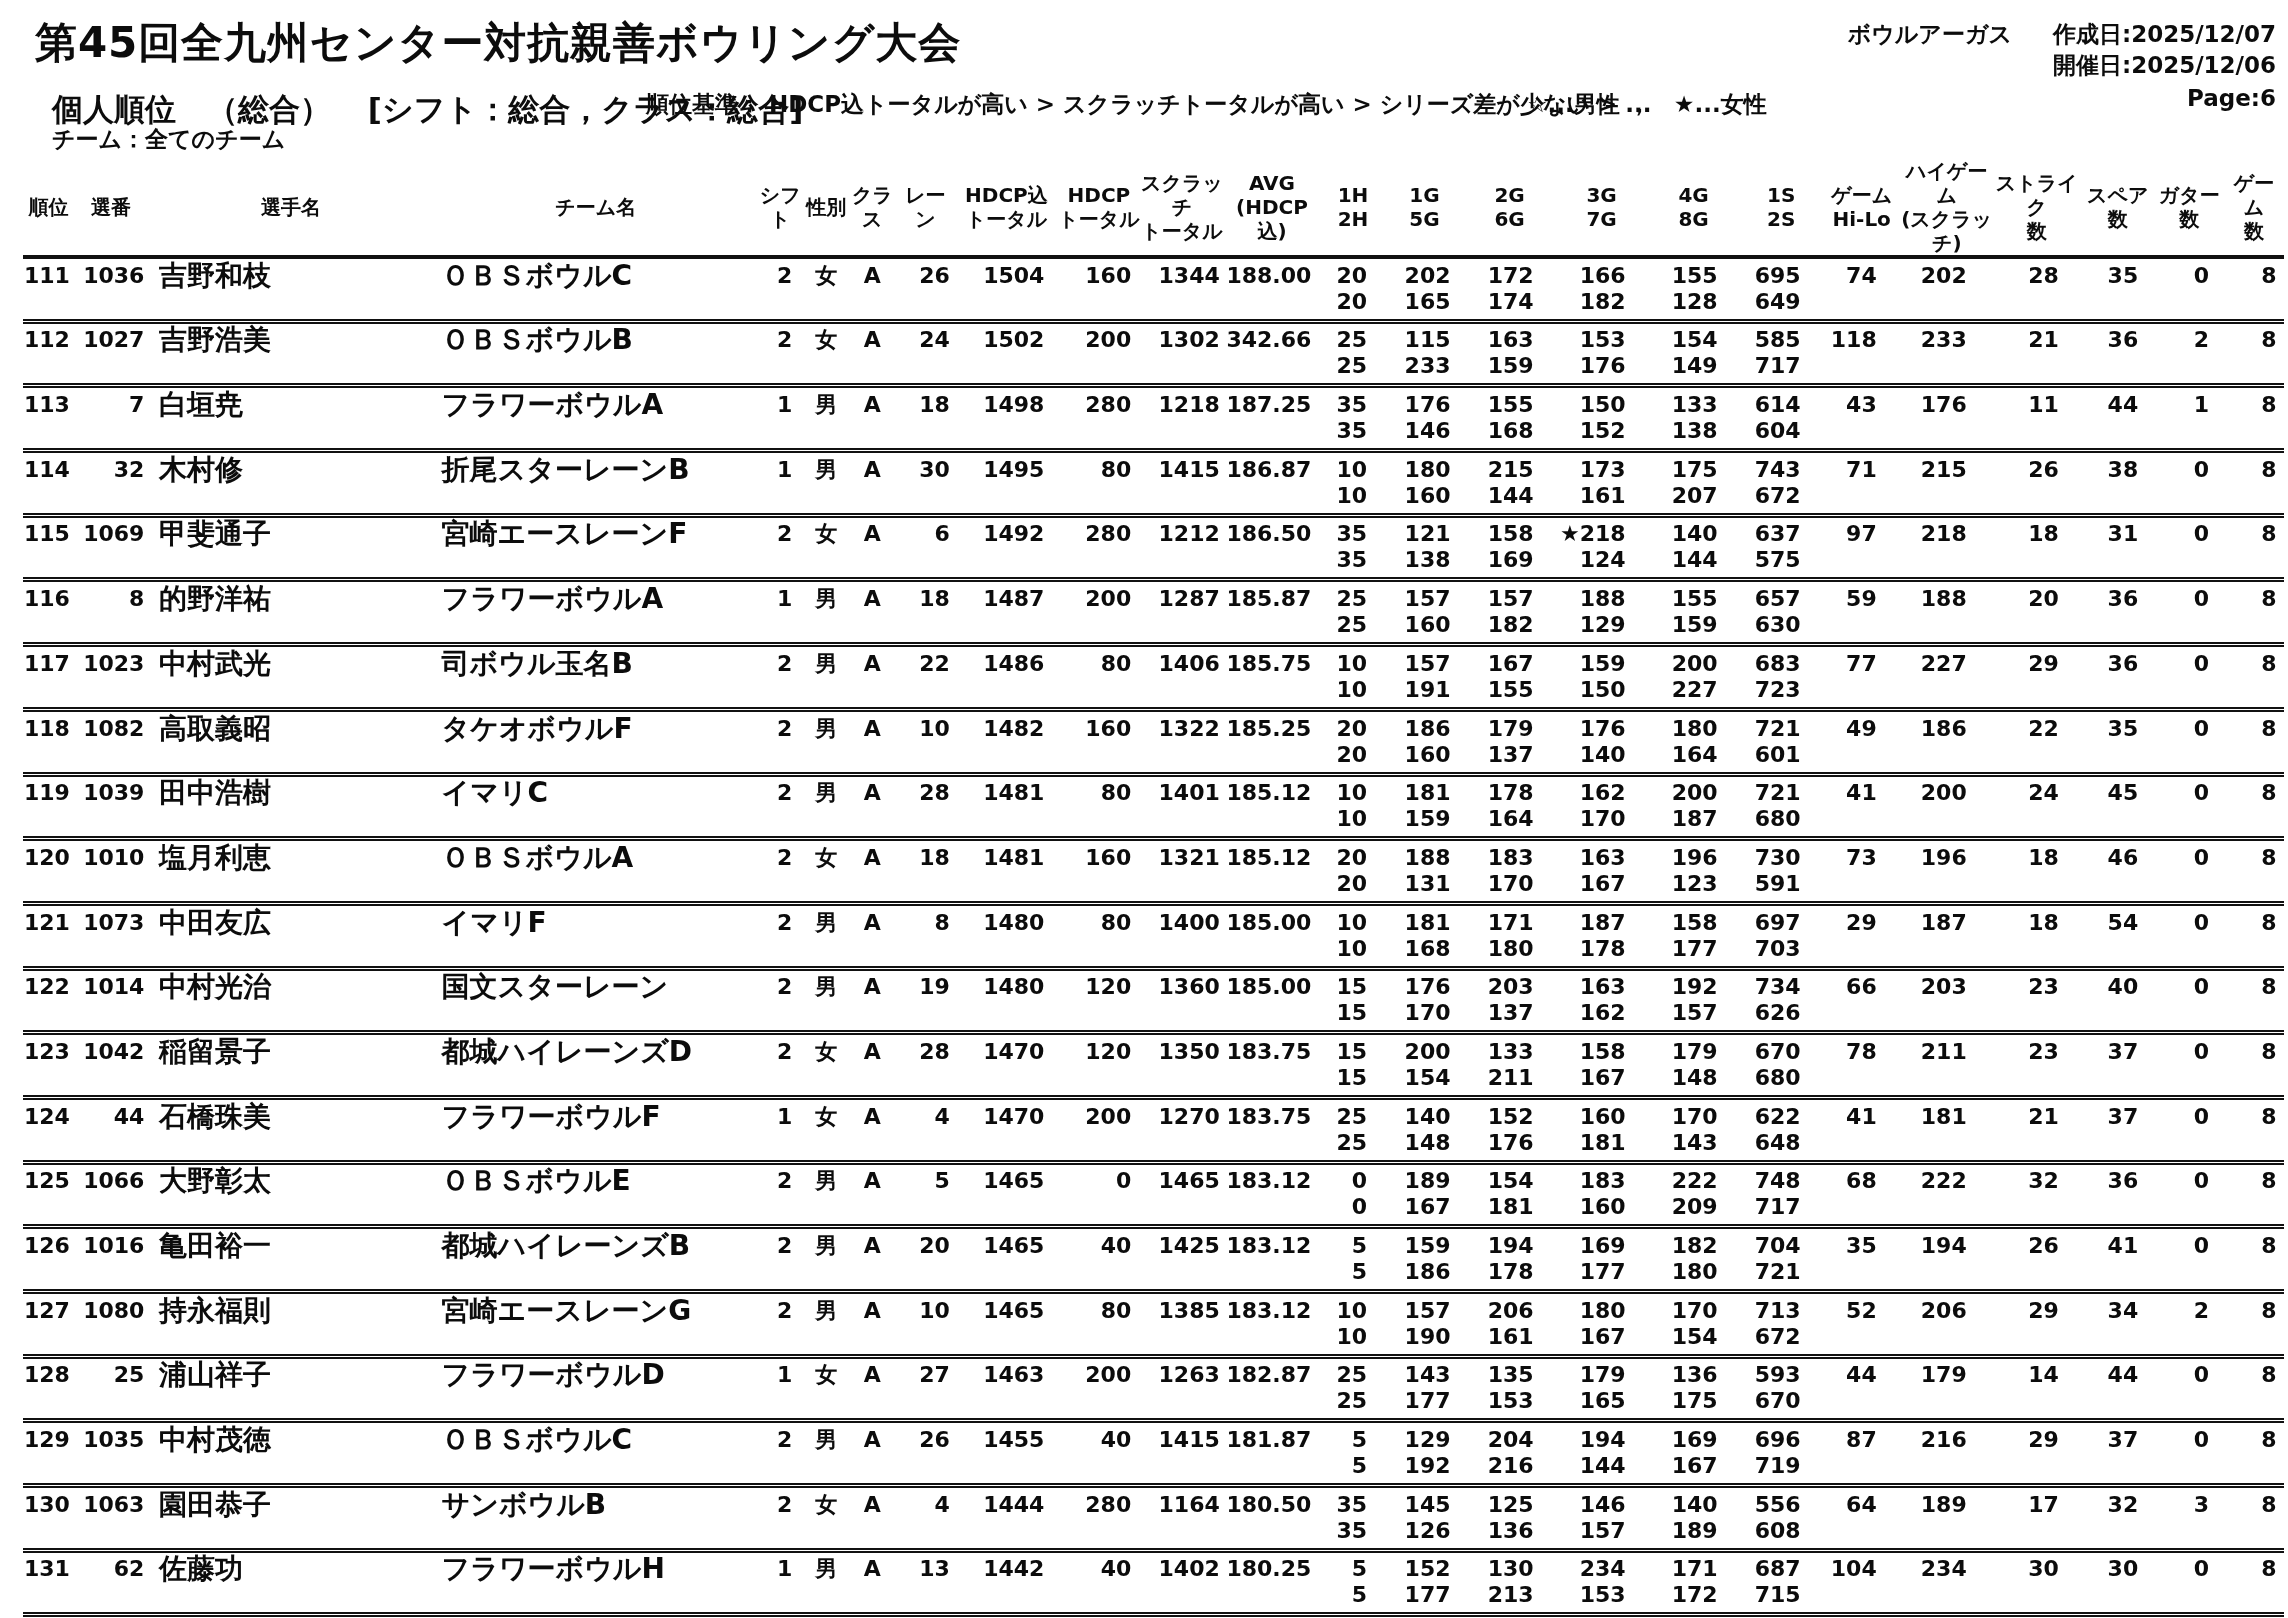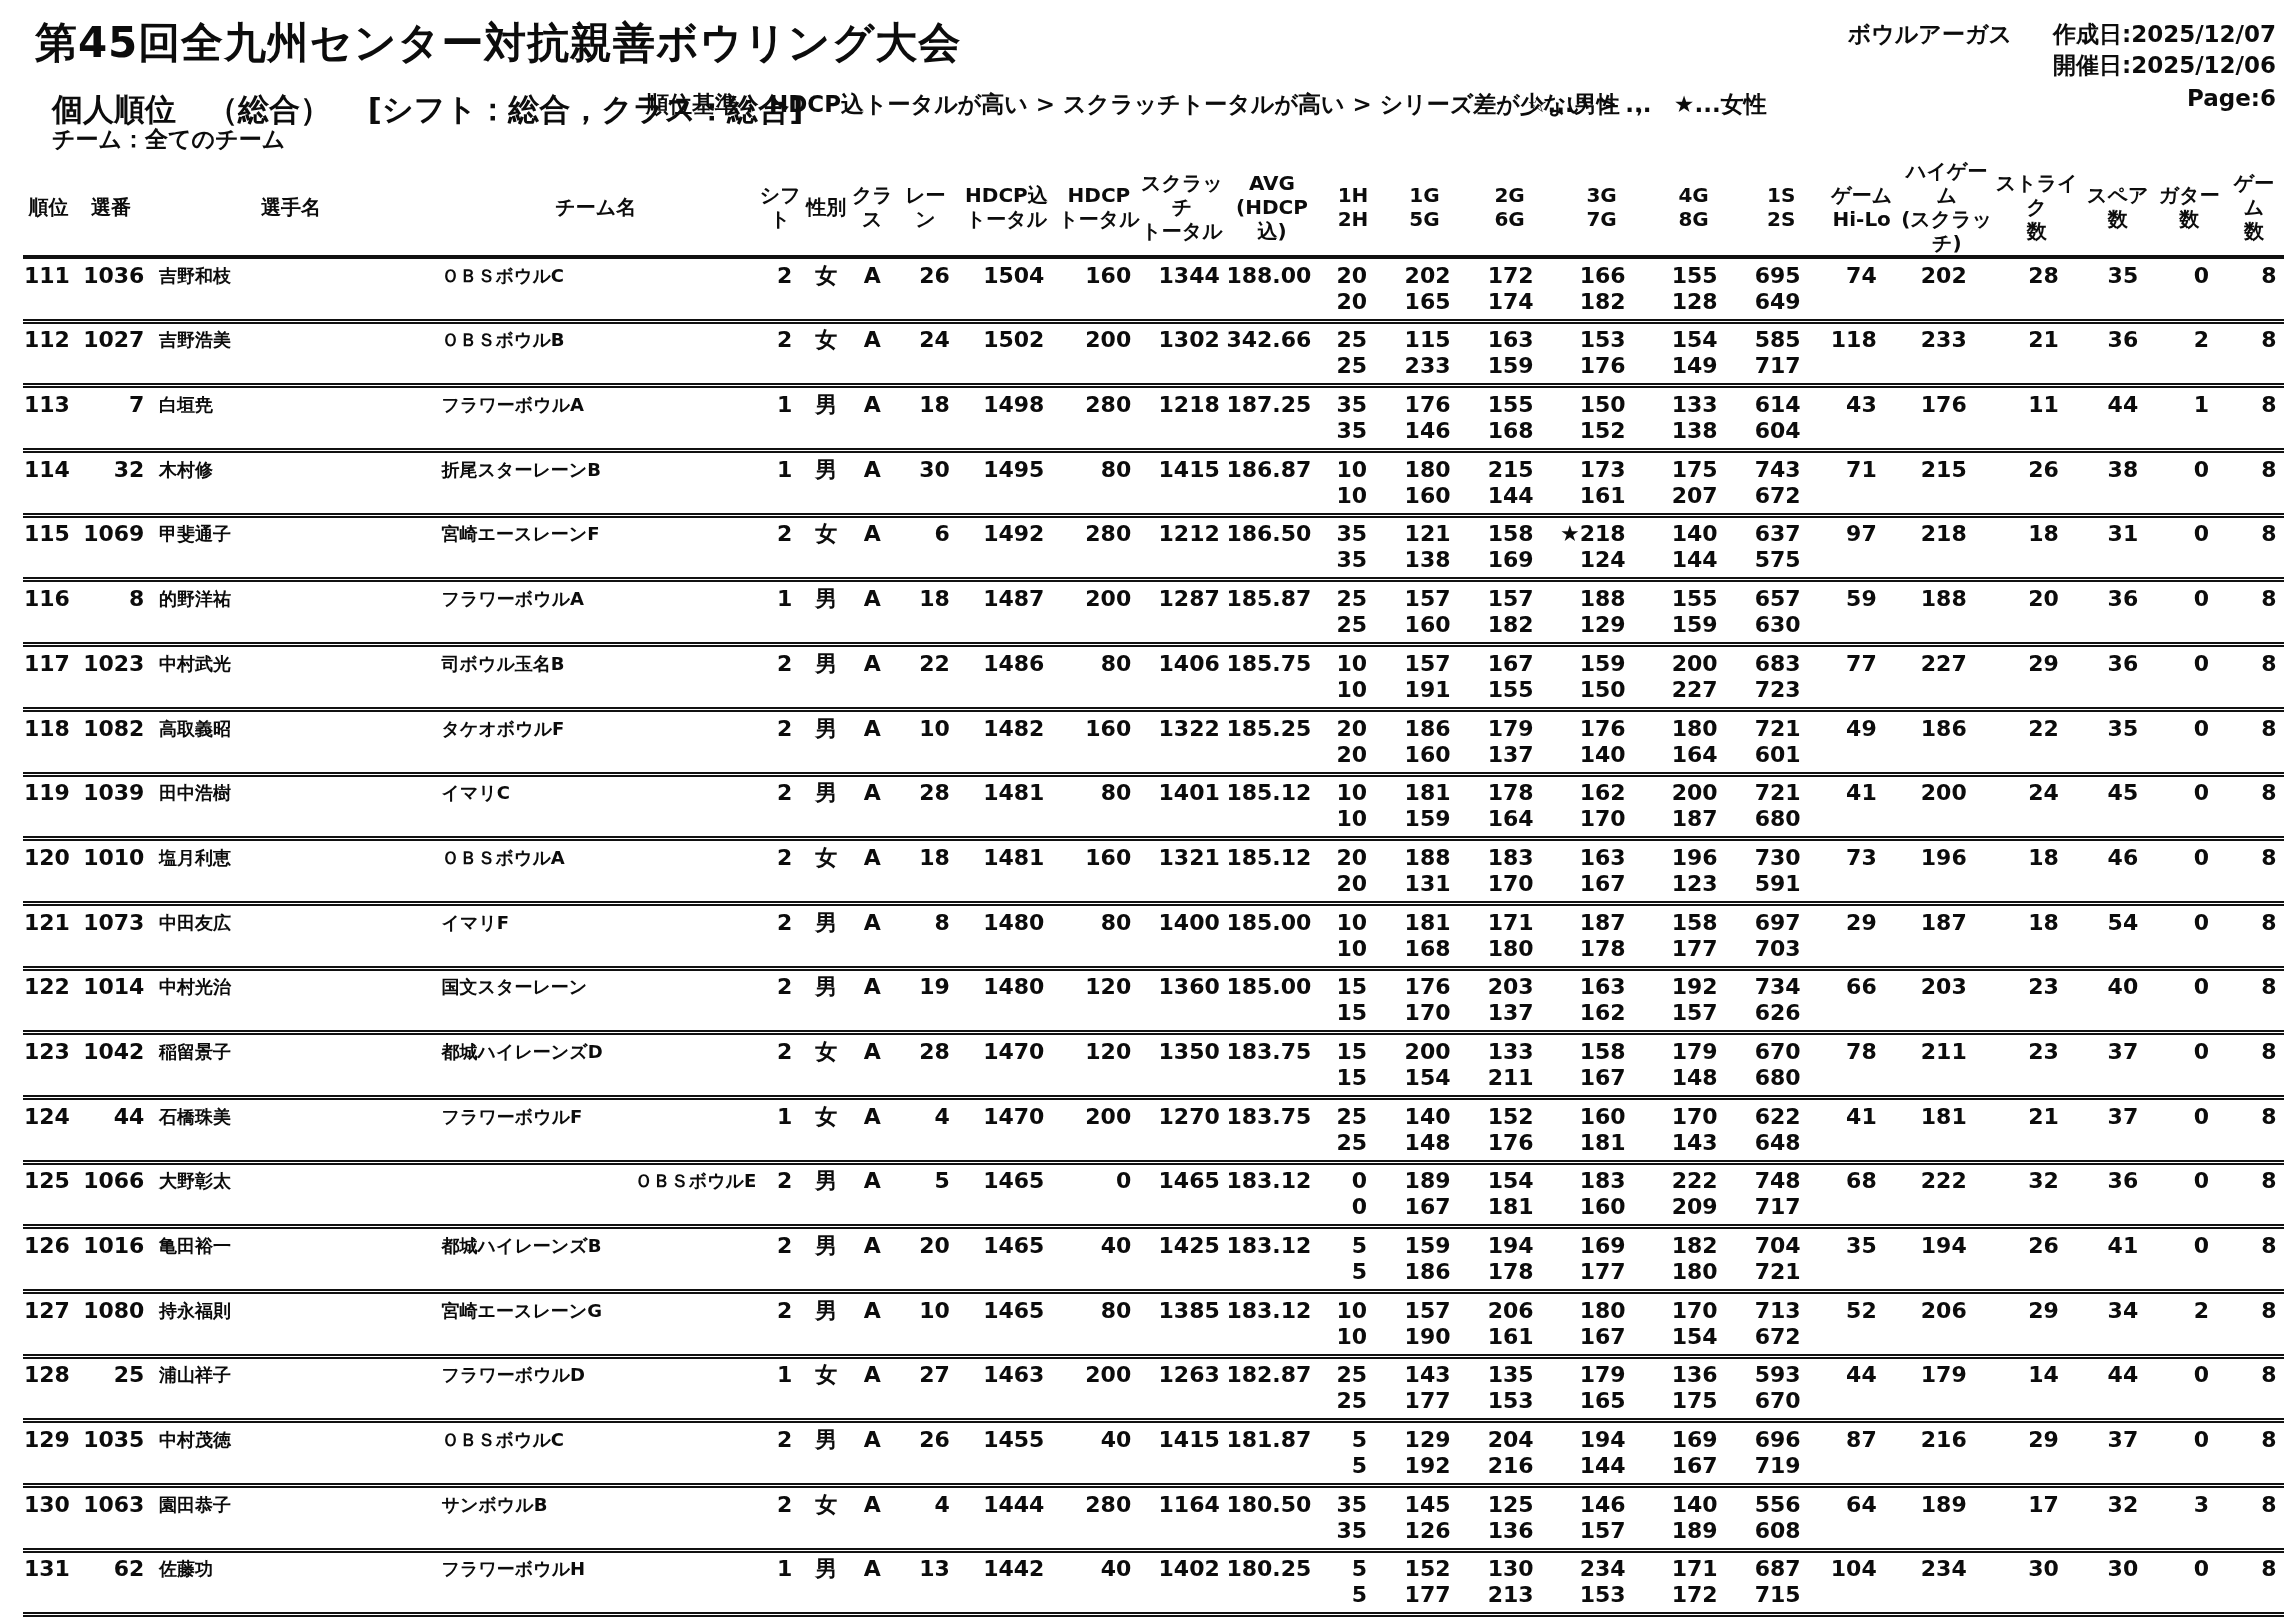--- a/index.html
+++ b/index.html
@@ -38,21 +38,21 @@
   tbody tr:first-child{border-top:none;}
   tbody td{
     font-size:22px;font-weight:bold;vertical-align:top;
     padding-top:3.7px;padding-bottom:0;height:56px;line-height:26px;
     overflow:hidden;white-space:nowrap;
   }
   tbody td.t-left{text-align:left;}
   tbody td.t-right{text-align:right;}
   tbody td.t-center{text-align:center;}
   tbody td .c1,tbody td .c2{display:block;}
-  td.name-cell,td.team-cell{font-size:18px;}
+  td.name-cell,td.team-cell{font-size:28px;}
 </style>
 </head>
 <body>
 
 <div class="title">第45回全九州センター対抗親善ボウリング大会</div>
 
 <div class="meta">
   <div><span class="vendor">ボウルアーガス</span><span>作成日:2025/12/07</span></div>
   <div>開催日:2025/12/06</div>
 </div>
@@ -1309,21 +1309,21 @@
       <tr>
         <td class="t-right" style="padding-right: 5.5px;">
           <div class="c1">125</div>
         </td>
         <td class="t-right" style="padding-right: 3.7px;">
           <div class="c1">1066</div>
         </td>
         <td class="t-left name-cell" style="padding-left: 11px;">
           <div class="c1">大野彰太</div>
         </td>
-        <td class="t-left team-cell" style="padding-left: 7.4px; text-align: right;">
+        <td class="t-left team-cell" style="padding-left: 7.4px;">
           <div class="c1">ＯＢＳボウルE</div>
         </td>
         <td class="t-right" style="padding-right: 11px;">
           <div class="c1">2</div>
         </td>
         <td class="t-center">
           <div class="c1">男</div>
         </td>
         <td class="t-center">
           <div class="c1">A</div>

